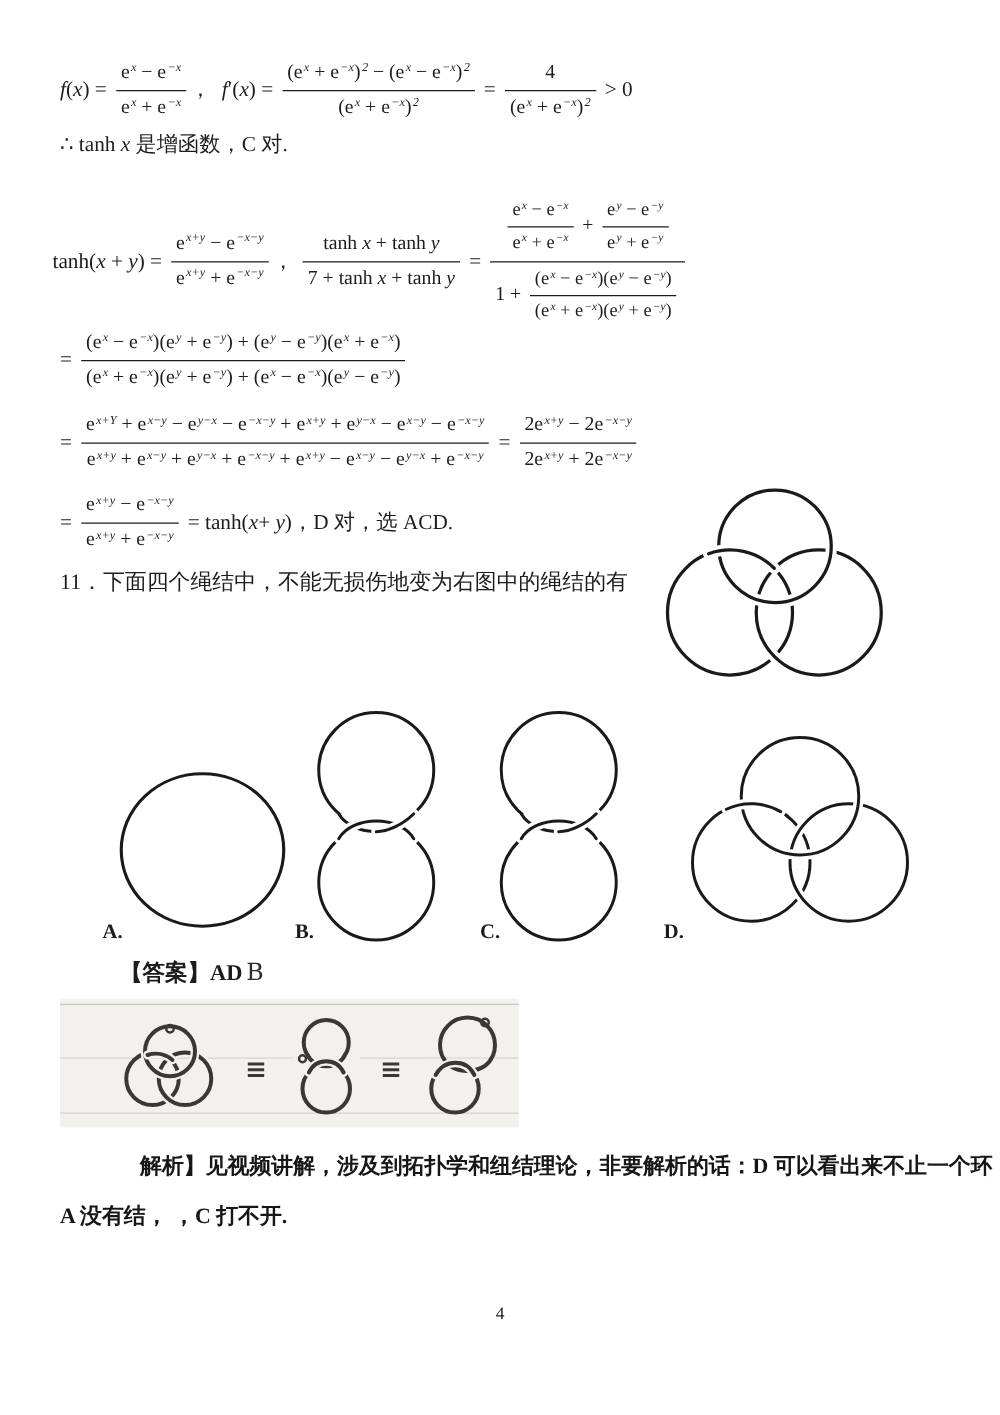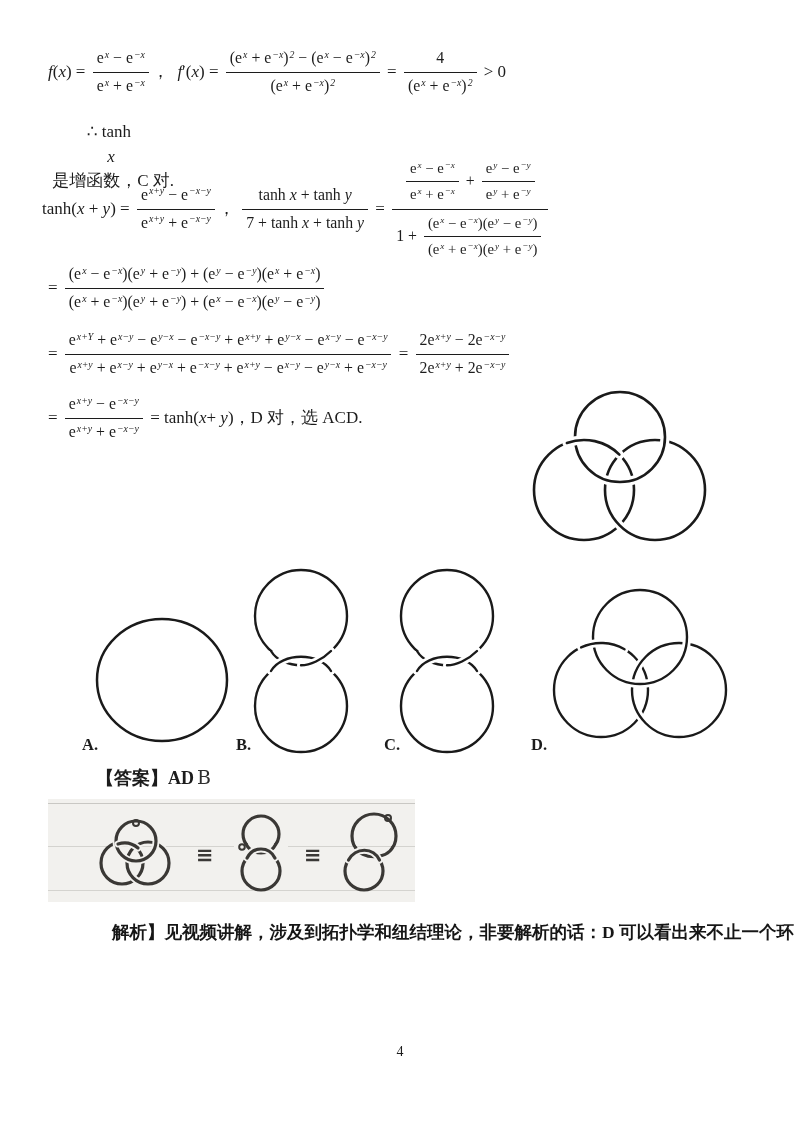--- a/index.html
+++ b/index.html
@@ -54,21 +54,21 @@
         <span class="num"><span class="mt">(</span><span class="msup"><span class="mt">e</span><span class="exp">x</span></span><span class="mt"> + </span><span class="msup"><span class="mt">e</span><span class="exp">−x</span></span><span class="msup"><span class="mt">)</span><span class="exp">2</span></span><span class="mt"> − (</span><span class="msup"><span class="mt">e</span><span class="exp">x</span></span><span class="mt"> − </span><span class="msup"><span class="mt">e</span><span class="exp">−x</span></span><span class="msup"><span class="mt">)</span><span class="exp">2</span></span></span>
         <span class="den"><span class="mt">(</span><span class="msup"><span class="mt">e</span><span class="exp">x</span></span><span class="mt"> + </span><span class="msup"><span class="mt">e</span><span class="exp">−x</span></span><span class="msup"><span class="mt">)</span><span class="exp">2</span></span></span>
       </span>
       <span class="mt"> = </span>
       <span class="frac">
         <span class="num"><span class="mt">4</span></span>
         <span class="den"><span class="mt">(</span><span class="msup"><span class="mt">e</span><span class="exp">x</span></span><span class="mt"> + </span><span class="msup"><span class="mt">e</span><span class="exp">−x</span></span><span class="msup"><span class="mt">)</span><span class="exp">2</span></span></span>
       </span>
       <span class="mt"> &gt; 0</span>
     </div>
-  <div class="math-line" style="left:48px;top:120px;flex-direction:column;">
+  <div class="math-line" style="left:48px;top:104px;">
       <span class="mt">∴ tanh </span>
       <span class="mi">x</span>
       <span class="mt"> 是增函数，C 对.</span>
     </div>
   <div class="math-line" style="left:42px;top:156px;">
       <span class="mt">tanh(</span>
       <span class="mi">x</span>
       <span class="mt"> + </span>
       <span class="mi">y</span>
       <span class="mt">) = </span>
@@ -112,20 +112,21 @@
         <span class="num"><span class="msup"><span class="mt">e</span><span class="exp">x+y</span></span><span class="mt"> − </span><span class="msup"><span class="mt">e</span><span class="exp">−x−y</span></span></span>
         <span class="den"><span class="msup"><span class="mt">e</span><span class="exp">x+y</span></span><span class="mt"> + </span><span class="msup"><span class="mt">e</span><span class="exp">−x−y</span></span></span>
       </span>
       <span class="mt"> = tanh(</span>
       <span class="mi">x</span>
       <span class="mt">+ </span>
       <span class="mi">y</span>
       <span class="mt">)，D 对，选 ACD.</span>
     </div>
 
+  <div class="textline q-text" style="left:48px;top:453px;">11．下面四个绳结中，不能无损伤地变为右图中的绳结的有</div>
 
   <svg class="fig" style="left:518px;top:387px;" width="200" height="158" viewBox="0 0 200 158">
     <g fill="none" stroke-linecap="round">
       <circle cx="66" cy="103" r="50" stroke="#1a1a1a" stroke-width="2.6"></circle>
       <circle cx="137" cy="103" r="50" stroke="#ffffff" stroke-width="9"></circle>
       <circle cx="137" cy="103" r="50" stroke="#1a1a1a" stroke-width="2.6"></circle>
       <circle cx="102" cy="50" r="45" stroke="#ffffff" stroke-width="9"></circle>
       <circle cx="102" cy="50" r="45" stroke="#1a1a1a" stroke-width="2.6"></circle>
       <path d="M48.9,56 A50,50 0 0 1 101.4,67.6" stroke="#ffffff" stroke-width="9"></path>
       <path d="M48.9,56 A50,50 0 0 1 101.4,67.6" stroke="#1a1a1a" stroke-width="2.6"></path>
@@ -224,16 +225,17 @@
         <rect x="12" y="36" width="60" height="13" fill="#f2f1ee" stroke="none"></rect>
         <path d="M29,36 C36,49 60,49 67,36" stroke="#3a3835" stroke-width="3.2"></path>
         <path d="M22.5,49 C30,36 47,36 53.5,49" stroke="#f2f1ee" stroke-width="7"></path>
         <path d="M22.5,49 C30,36 47,36 53.5,49" stroke="#3a3835" stroke-width="3.2"></path>
         <circle cx="62" cy="7" r="3" stroke="#3a3835" stroke-width="2"></circle>
       </g>
     </svg>
   </div>
 
   <div class="textline analysis" style="left:112px;top:920px;">解析】见视频讲解，涉及到拓扑学和纽结理论，非要解析的话：D 可以看出来不止一个环，</div>
+  <div class="textline analysis" style="left:48px;top:960px;">A 没有结，  ，C 打不开.</div>
 
   <div class="pagenum" style="top:1044px;">4</div>
 
 </div>
 
 </body></html>

